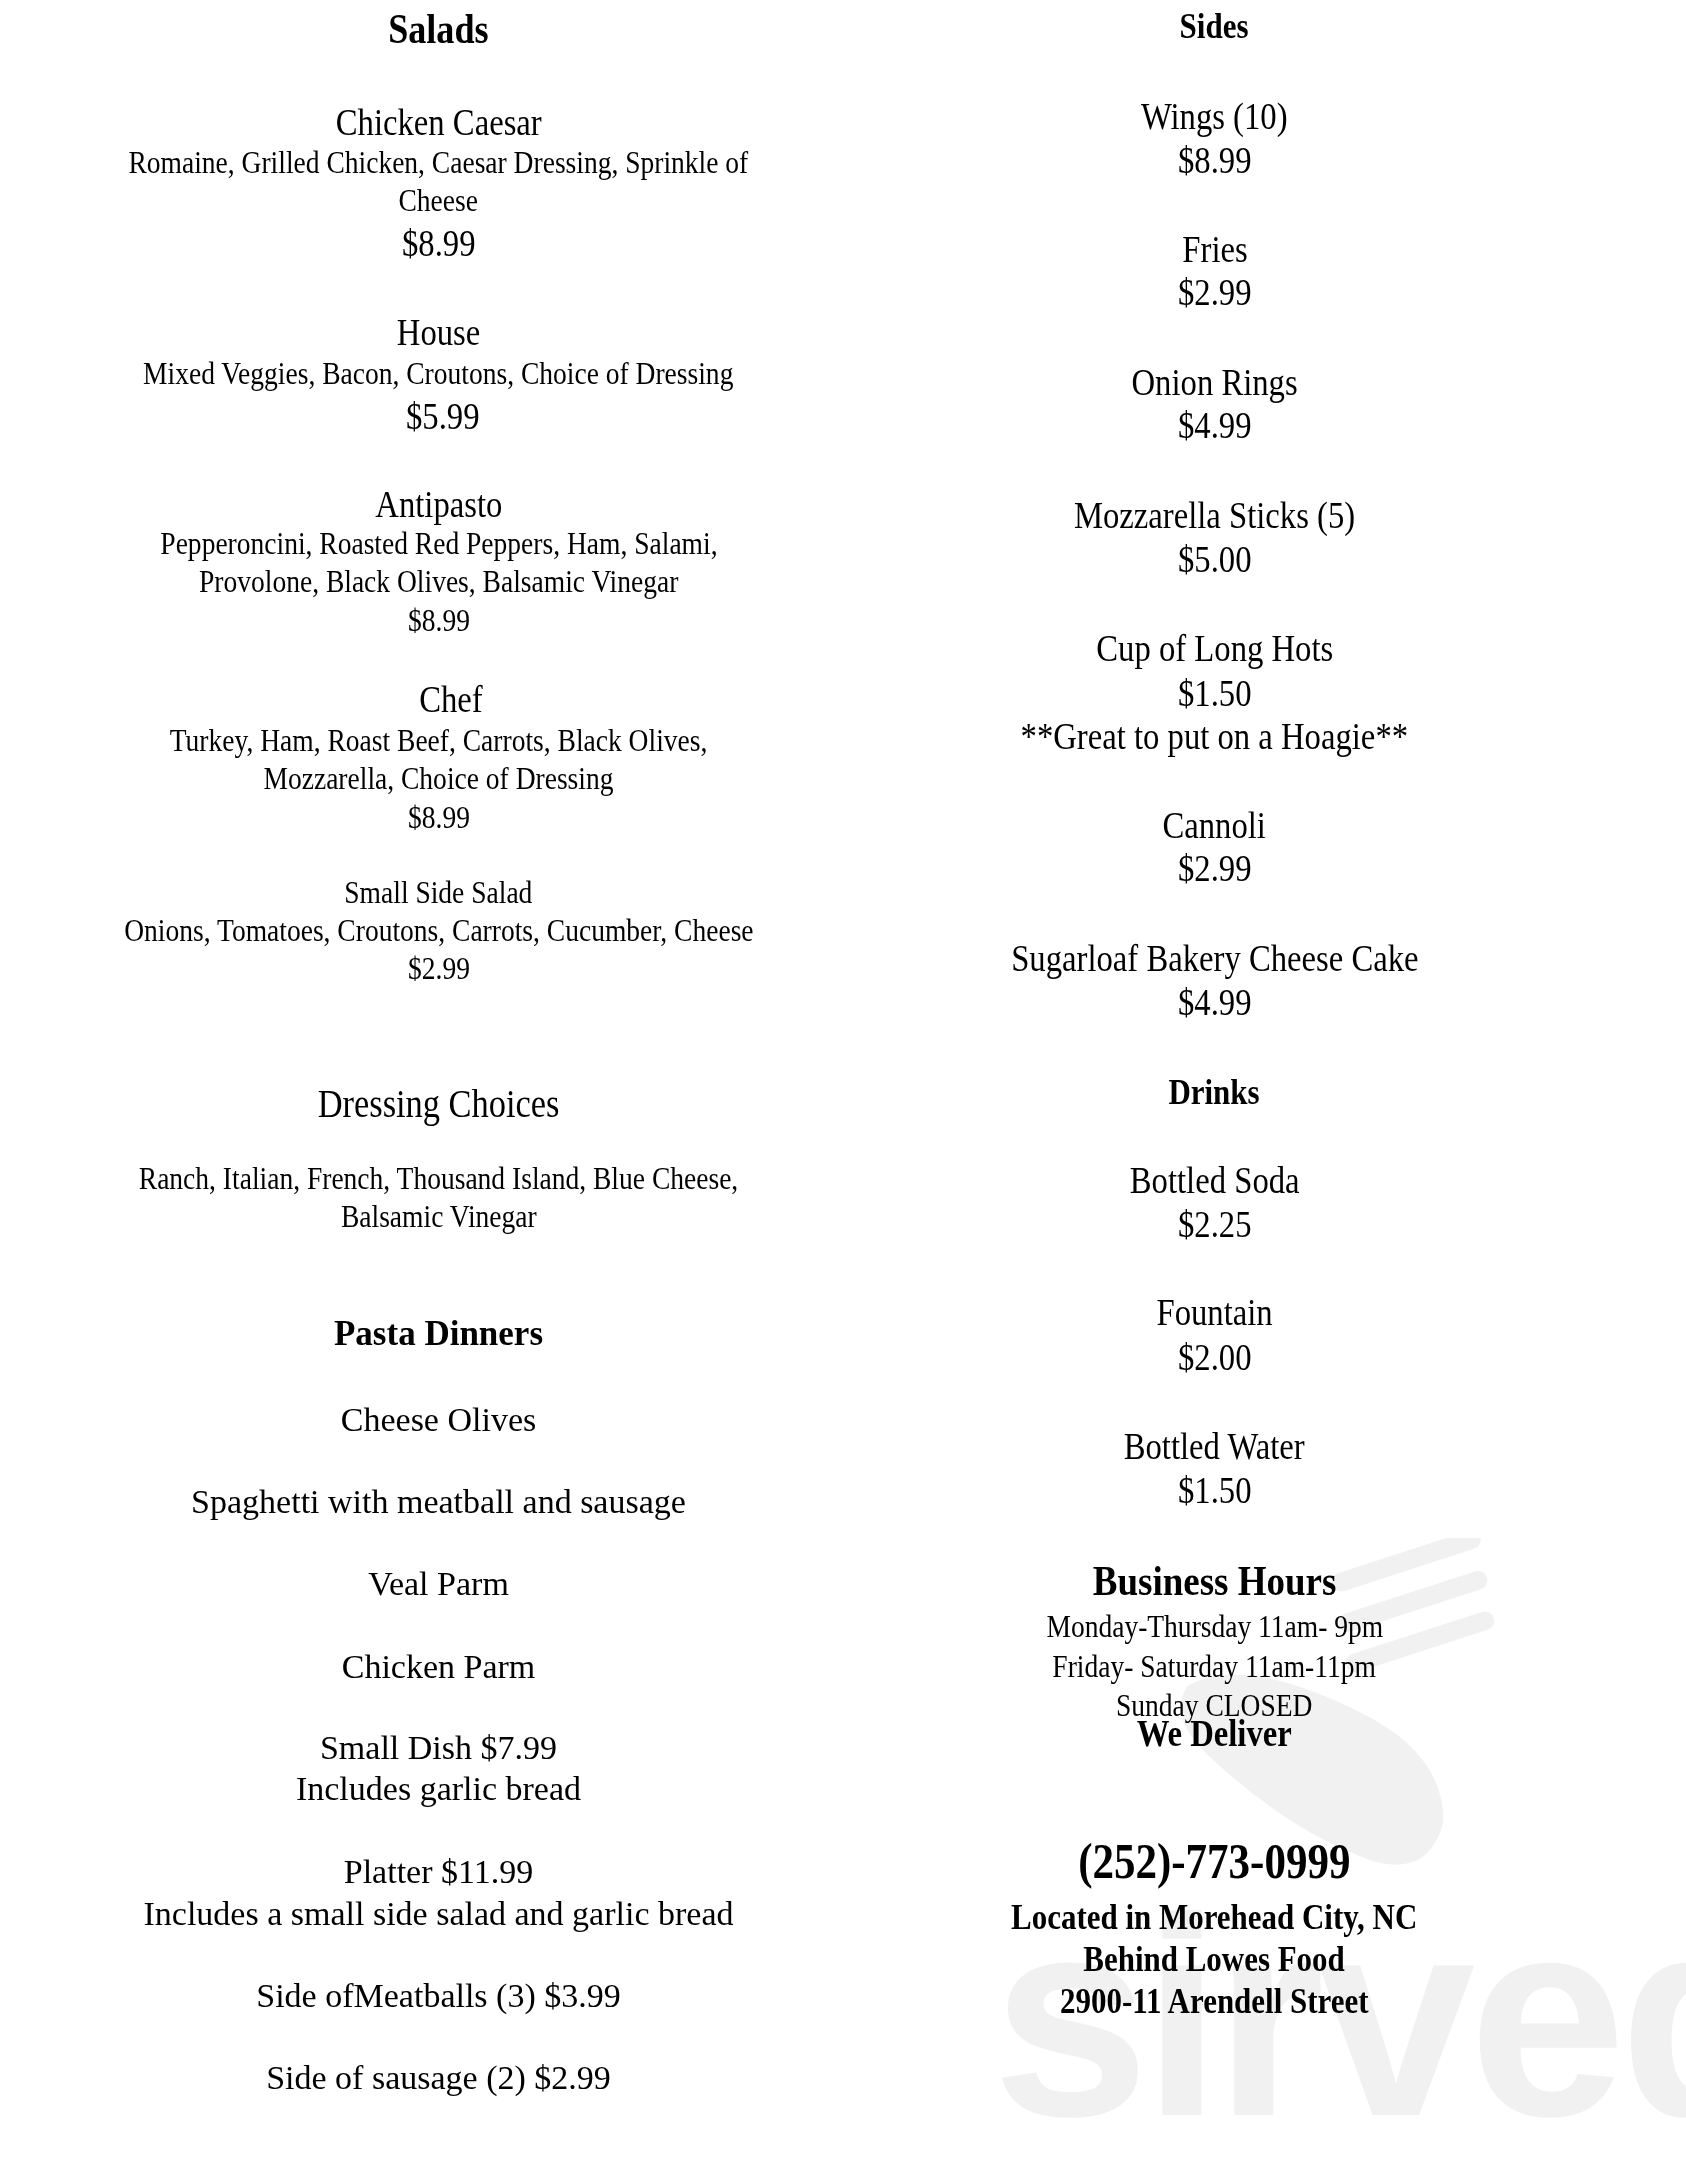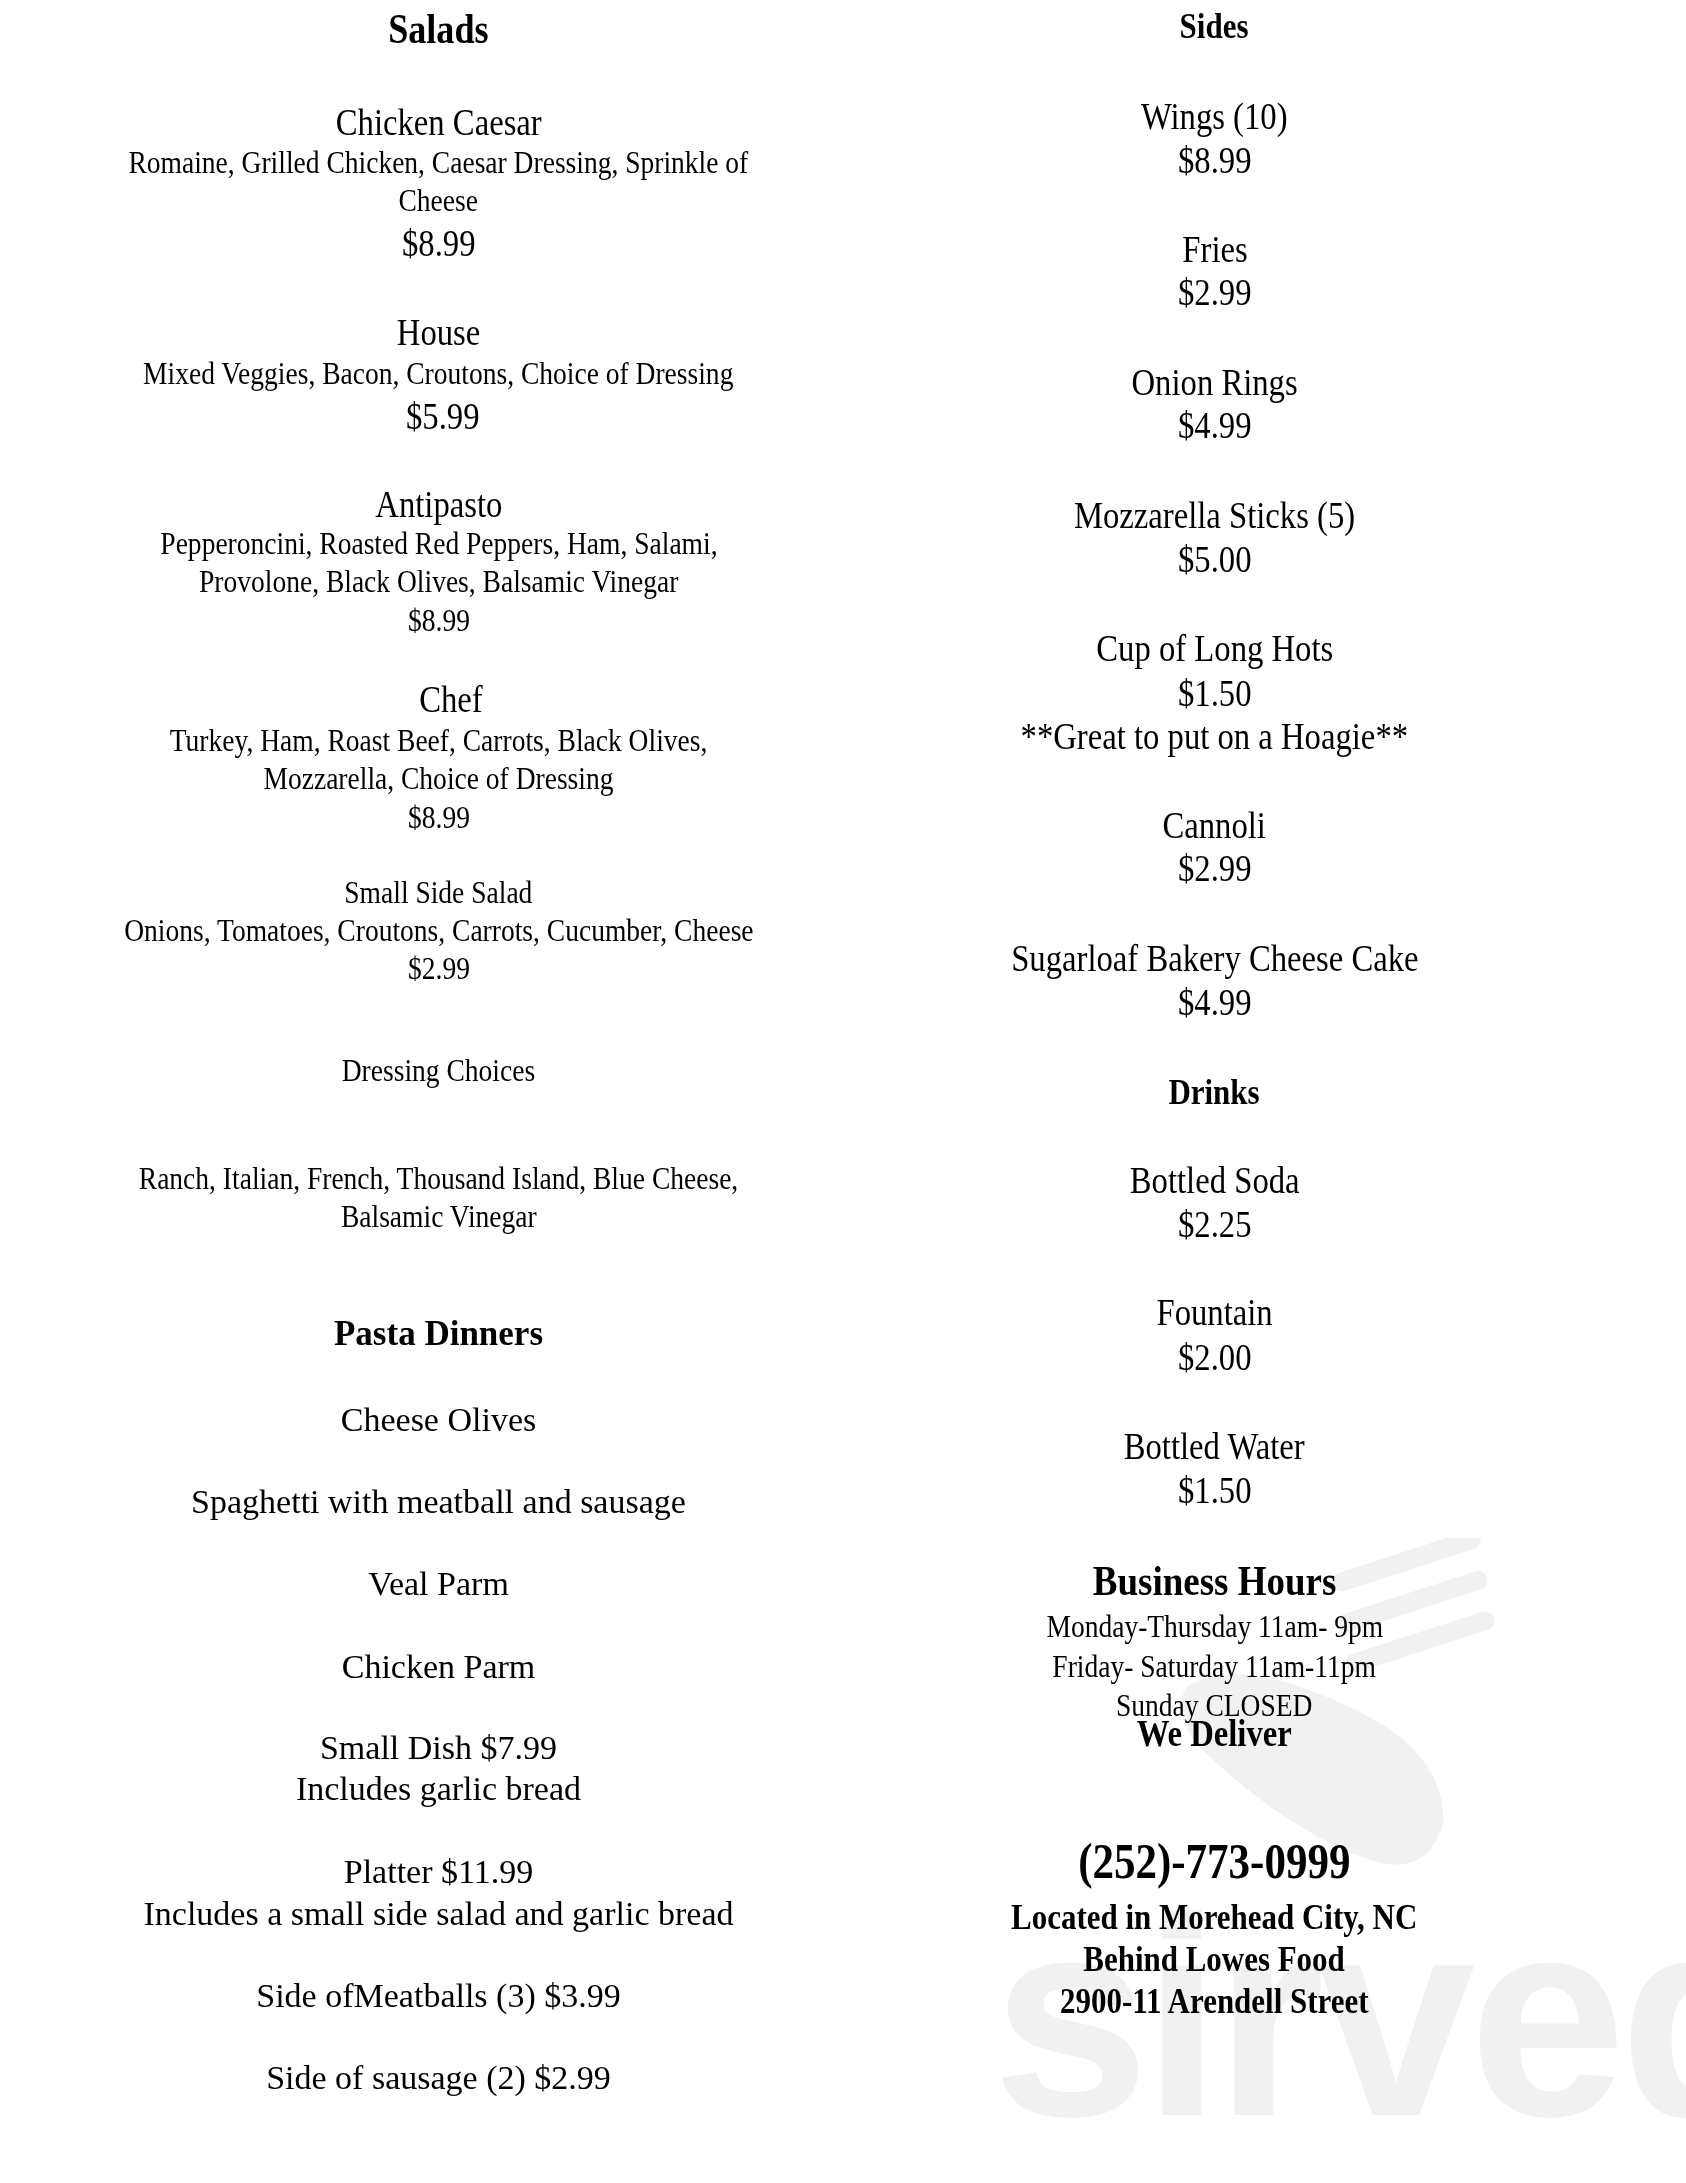--- a/index.html
+++ b/index.html
@@ -47,21 +47,21 @@
 
   <div class="line" style="top:677px;font-size:38px;margin-left:25px;"><span class="cond">Chef</span></div>
   <div class="line" style="top:722px;font-size:32px;"><span class="cond">Turkey, Ham, Roast Beef, Carrots, Black Olives,</span></div>
   <div class="line" style="top:760px;font-size:32px;"><span class="cond">Mozzarella, Choice of Dressing</span></div>
   <div class="line" style="top:799px;font-size:32px;"><span class="cond">$8.99</span></div>
 
   <div class="line" style="top:874px;font-size:32px;"><span class="cond">Small Side Salad</span></div>
   <div class="line" style="top:912px;font-size:32px;"><span class="cond">Onions, Tomatoes, Croutons, Carrots, Cucumber, Cheese</span></div>
   <div class="line" style="top:950px;font-size:32px;"><span class="cond">$2.99</span></div>
 
-  <div class="line" style="top:1052px;font-size:32px;"><span class="cond">Dressing Choices</span></div>
+  <div class="line" style="top:1080px;font-size:40px;"><span class="cond">Dressing Choices</span></div>
   <div class="line" style="top:1160px;font-size:32px;"><span class="cond">Ranch, Italian, French, Thousand Island, Blue Cheese,</span></div>
   <div class="line" style="top:1198px;font-size:32px;"><span class="cond">Balsamic Vinegar</span></div>
 
   <div class="line b" style="top:1314px;font-size:35px;">Pasta Dinners</div>
   <div class="line" style="top:1401px;font-size:34px;">Cheese Olives</div>
   <div class="line" style="top:1483px;font-size:34px;">Spaghetti with meatball and sausage</div>
   <div class="line" style="top:1565px;font-size:34px;">Veal Parm</div>
   <div class="line" style="top:1648px;font-size:34px;">Chicken Parm</div>
   <div class="line" style="top:1729px;font-size:34px;">Small Dish $7.99</div>
   <div class="line" style="top:1770px;font-size:34px;">Includes garlic bread</div>

